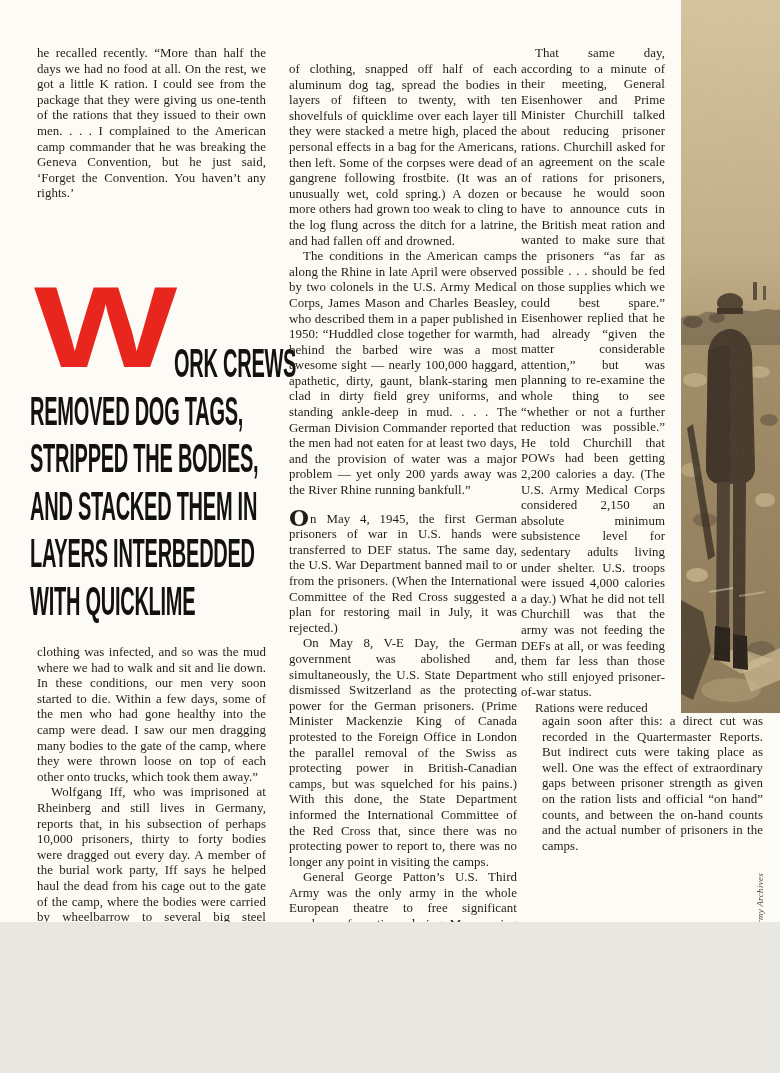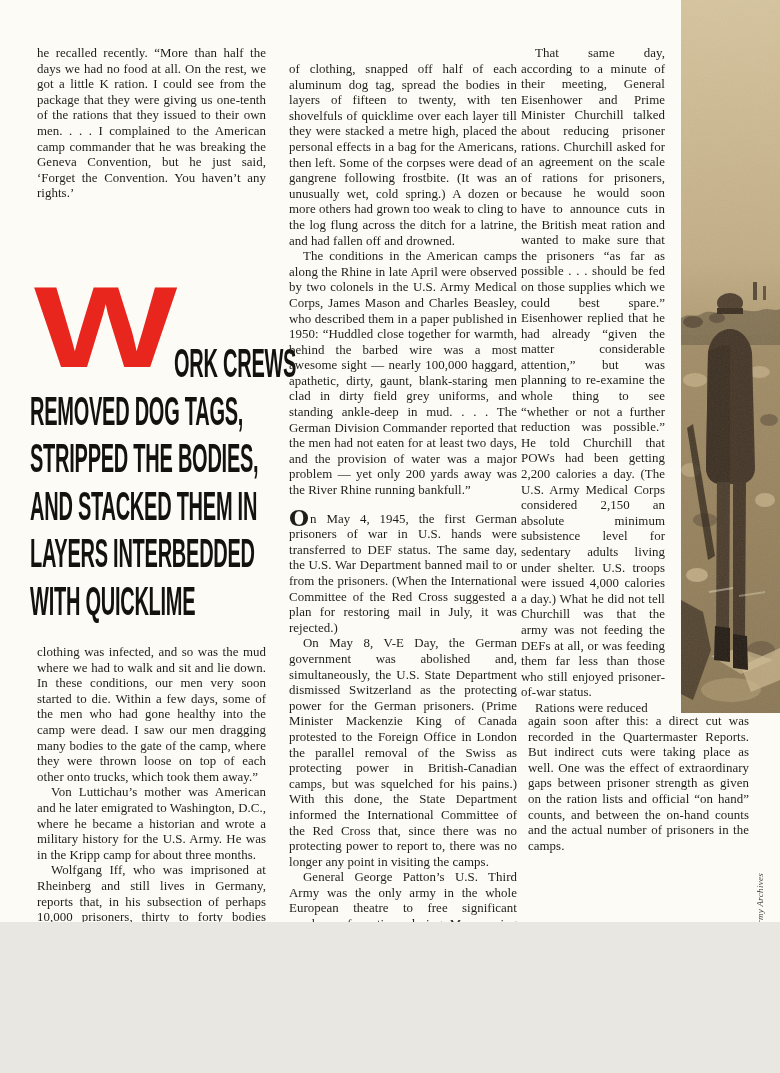--- a/index.html
+++ b/index.html
@@ -12,21 +12,21 @@
   .col {
     position:absolute; font-size:12.9px; line-height:15.6px;
     text-align:justify; letter-spacing:0.05px;
   }
   .col p { margin:0; }
   .col p.ind { text-indent:14px; }
   #col1-top    { left:37px;  top:46px;  width:229px; }
   #col1-bottom { left:37px;  top:645px; width:229px; }
   #col2        { left:289px; top:46px;  width:228px;margin-top:16px; }
   #col3-narrow { left:521px; top:46px;  width:144px; }
-  #col3-wide   { left:528px; top:714px; width:221px; }
+  #col3-wide   { left:542px; top:714px; width:221px; }
   
   p.dropcap-para { margin-top:13px !important; }
   .drop-o {
     font-family:"DejaVu Serif", serif; font-weight:bold;
     font-size:23px; line-height:0; vertical-align:-3px; margin-right:1px;
   }
   
   .pq { position:absolute; left:30px; top:290px; width:252px; height:330px; }
   .pq-w {
     position:absolute; left:4px; top:-20px;
@@ -77,21 +77,20 @@
         <p>REMOVED DOG TAGS,</p>
         <p>STRIPPED THE BODIES,</p>
         <p>AND STACKED THEM IN</p>
         <p>LAYERS INTERBEDDED</p>
         <p>WITH QUICKLIME</p>
       </div>
   </div>
 
   <div class="col" id="col1-bottom">
       <p>clothing was infected, and so was the mud where we had to walk and sit and lie down. In these conditions, our men very soon started to die. Within a few days, some of the men who had gone healthy into the camp were dead. I saw our men dragging many bodies to the gate of the camp, where they were thrown loose on top of each other onto trucks, which took them away.”</p>
-      <p class="ind">Von Luttichau’s mother was American and he later emigrated to Washington, D.C., where he became a historian and wrote a military history for the U.S. Army. He was in the Kripp camp for about three months.</p>
       <p class="ind">Wolfgang Iff, who was imprisoned at Rheinberg and still lives in Germany, reports that, in his subsection of perhaps 10,000 prisoners, thirty to forty bodies were dragged out every day. A member of the burial work party, Iff says he helped haul the dead from his cage out to the gate of the camp, where the bodies were carried by wheelbarrow to several big steel garages. There Iff and his team stripped the corpses</p>
     </div>
 
   <div class="col" id="col2">
     <div>
         <p>of clothing, snapped off half of each aluminum dog tag, spread the bodies in layers of fifteen to twenty, with ten shovelfuls of quicklime over each layer till they were stacked a metre high, placed the personal effects in a bag for the Americans, then left. Some of the corpses were dead of gangrene following frostbite. (It was an unusually wet, cold spring.) A dozen or more others had grown too weak to cling to the log flung across the ditch for a latrine, and had fallen off and drowned.</p>
         <p class="ind">The conditions in the American camps along the Rhine in late April were observed by two colonels in the U.S. Army Medical Corps, James Mason and Charles Beasley, who described them in a paper published in 1950: “Huddled close together for warmth, behind the barbed wire was a most awesome sight — nearly 100,000 haggard, apathetic, dirty, gaunt, blank-staring men clad in dirty field grey uniforms, and standing ankle-deep in mud. . . . The German Division Commander reported that the men had not eaten for at least two days, and the provision of water was a major problem — yet only 200 yards away was the River Rhine running bankfull.”</p>
       </div>
     <p class="dropcap-para">
       <span class="drop-o">O</span><span>n May 4, 1945, the first German prisoners of war in U.S. hands were transferred to DEF status. The same day, the U.S. War Department banned mail to or from the prisoners. (When the International Committee of the Red Cross suggested a plan for restoring mail in July, it was rejected.)</span>

